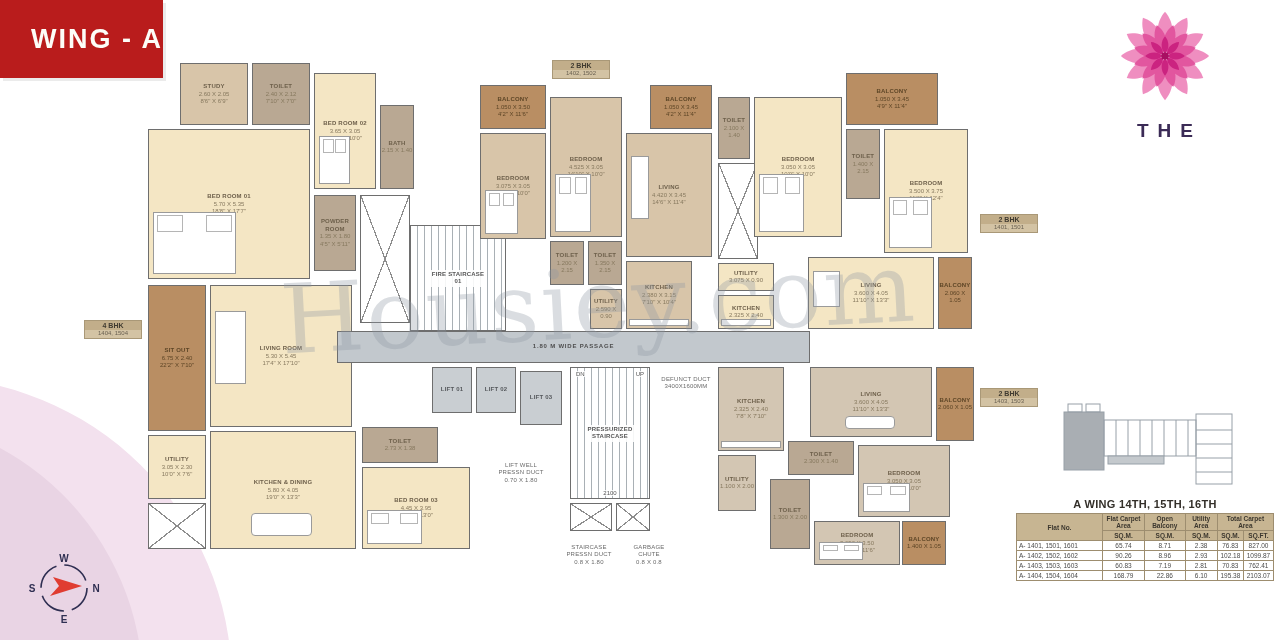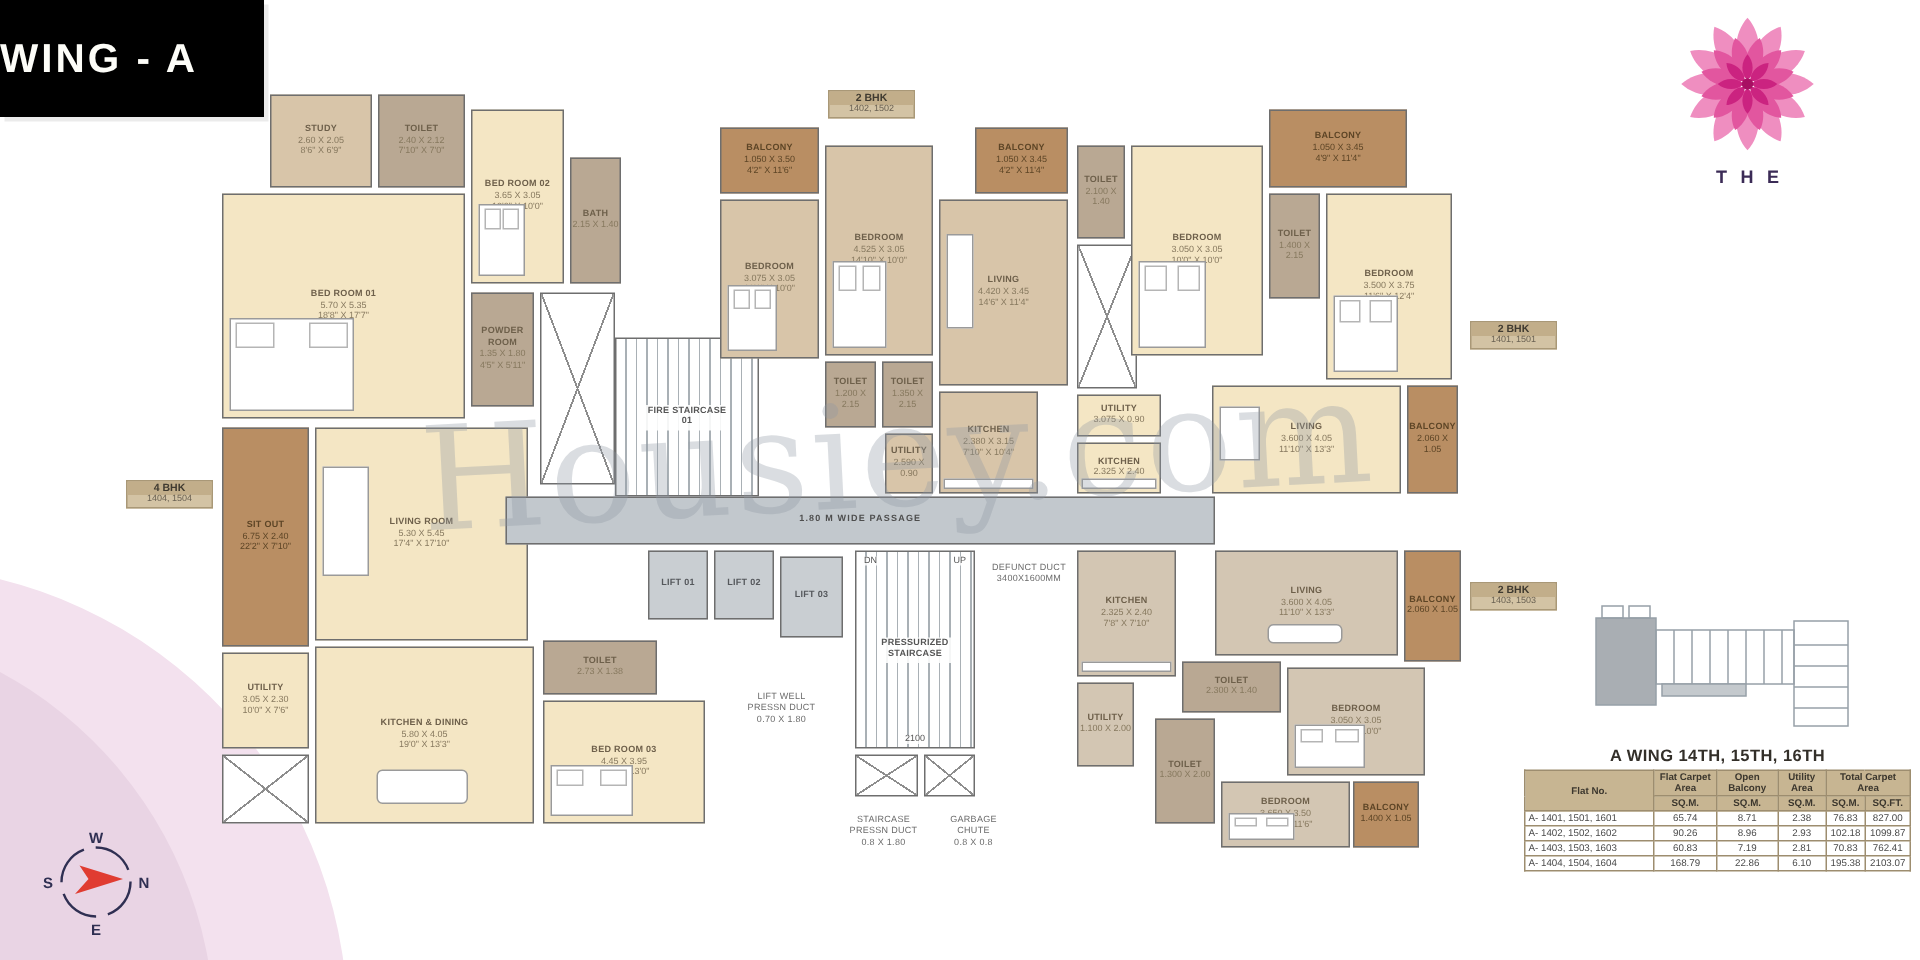--- a/index.html
+++ b/index.html
@@ -5,26 +5,26 @@
   * { margin:0; padding:0; box-sizing:border-box; }
   body { font-family:"Liberation Sans", sans-serif; background:#fff; }
   .page { position:relative; width:1280px; height:640px; background:#ffffff; overflow:hidden; }
 
   
   .petal { position:absolute; pointer-events:none; }
   .petal-1 { left:-80px; top:398px; width:330px; height:330px; background:#f3e1ee; border-radius:0 100% 8% 100%; transform:rotate(8deg); }
   .petal-2 { left:-120px; top:470px; width:300px; height:300px; background:#e9d4e4; border-radius:0 100% 10% 100%; transform:rotate(22deg); }
 
   
-  .wing-box { position:absolute; left:0; top:0; width:176px; height:78px; background:#000000; display:flex; align-items:center; justify-content:flex-start; box-shadow:3px 3px 0 rgba(0,0,0,.08); }
+  .wing-box { position:absolute; left:0; top:0; width:163px; height:78px; background:#b91c1c; display:flex; align-items:center; justify-content:flex-end; box-shadow:3px 3px 0 rgba(0,0,0,.08); }
   .wing-box span { color:#fdfdf8; font-size:27px; font-weight:bold; letter-spacing:2px; }
 
   
   .logo { position:absolute; left:1085px; top:8px; width:160px; text-align:center; }
-  .logo .the { font-size:12px; font-weight:bold; letter-spacing:9px; color:#3b2b56; margin-top:2px; text-indent:9px; }
+  .logo .the { font-size:19px; font-weight:bold; letter-spacing:9px; color:#3b2b56; margin-top:12px; text-indent:9px; }
   .logo .name { font-size:23px; font-weight:bold; letter-spacing:5px; color:#3b2b56; margin-top:1px; }
 
   
   .plan { position:absolute; left:140px; top:55px; width:865px; height:510px; }
   .room { position:absolute; border:1.5px solid #6e6e6e; display:flex; flex-direction:column; align-items:center; justify-content:center; text-align:center; overflow:hidden; }
   .rname { font-size:6px; font-weight:bold; color:#6e604b; letter-spacing:.2px; white-space:pre-line; line-height:1.25; }
   .rdim { font-size:6px; color:#87795f; line-height:1.2; }
   .f-cream { background:#f4e6c4; }
   .f-tan   { background:#d8c5a9; }
   .f-taupe { background:#d3c6b3; }

